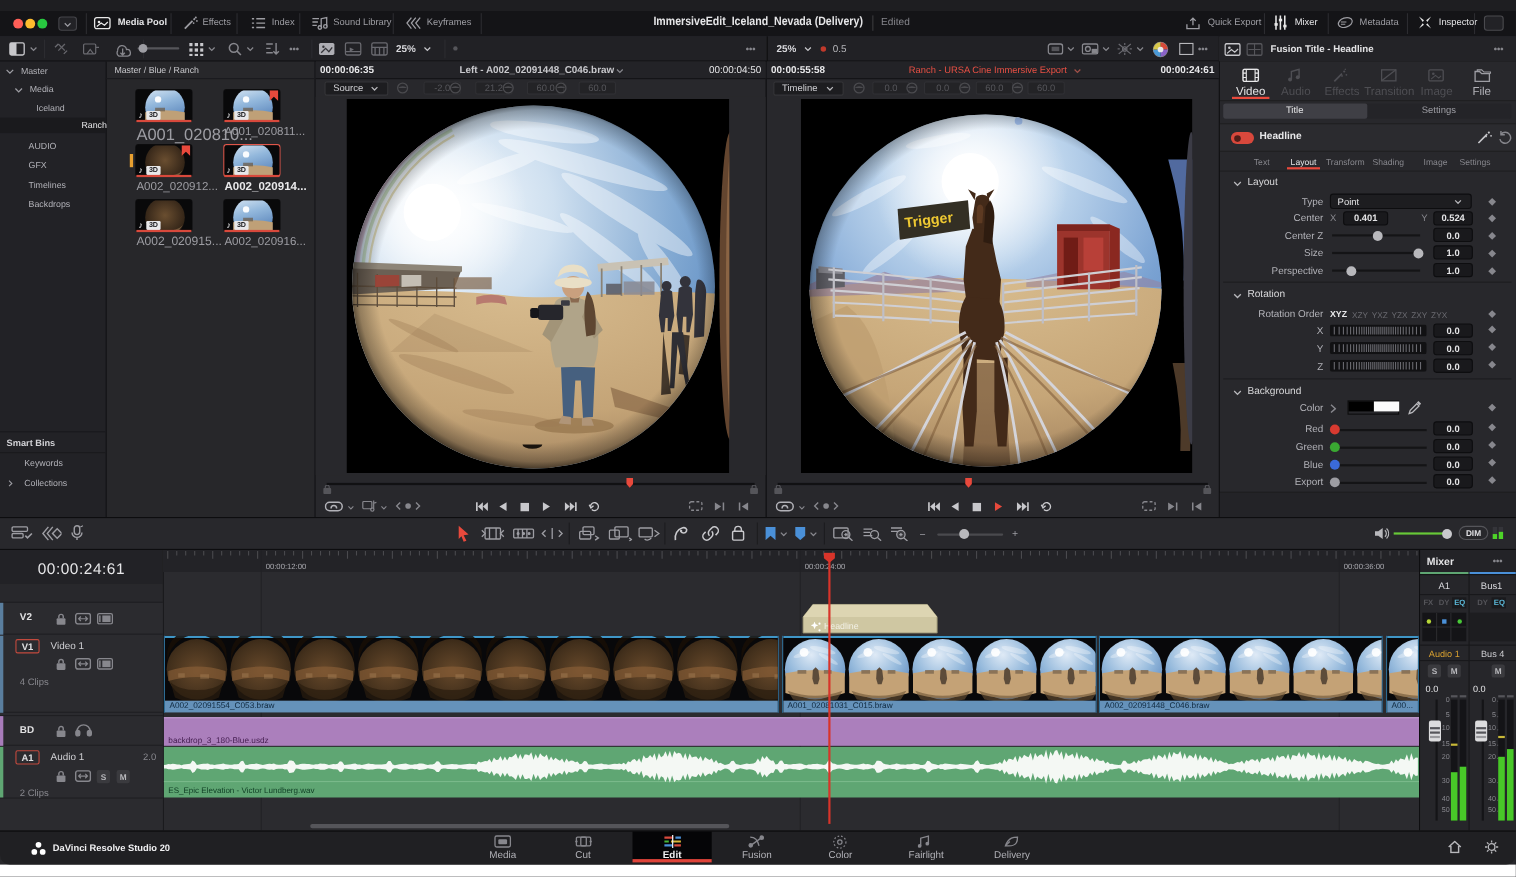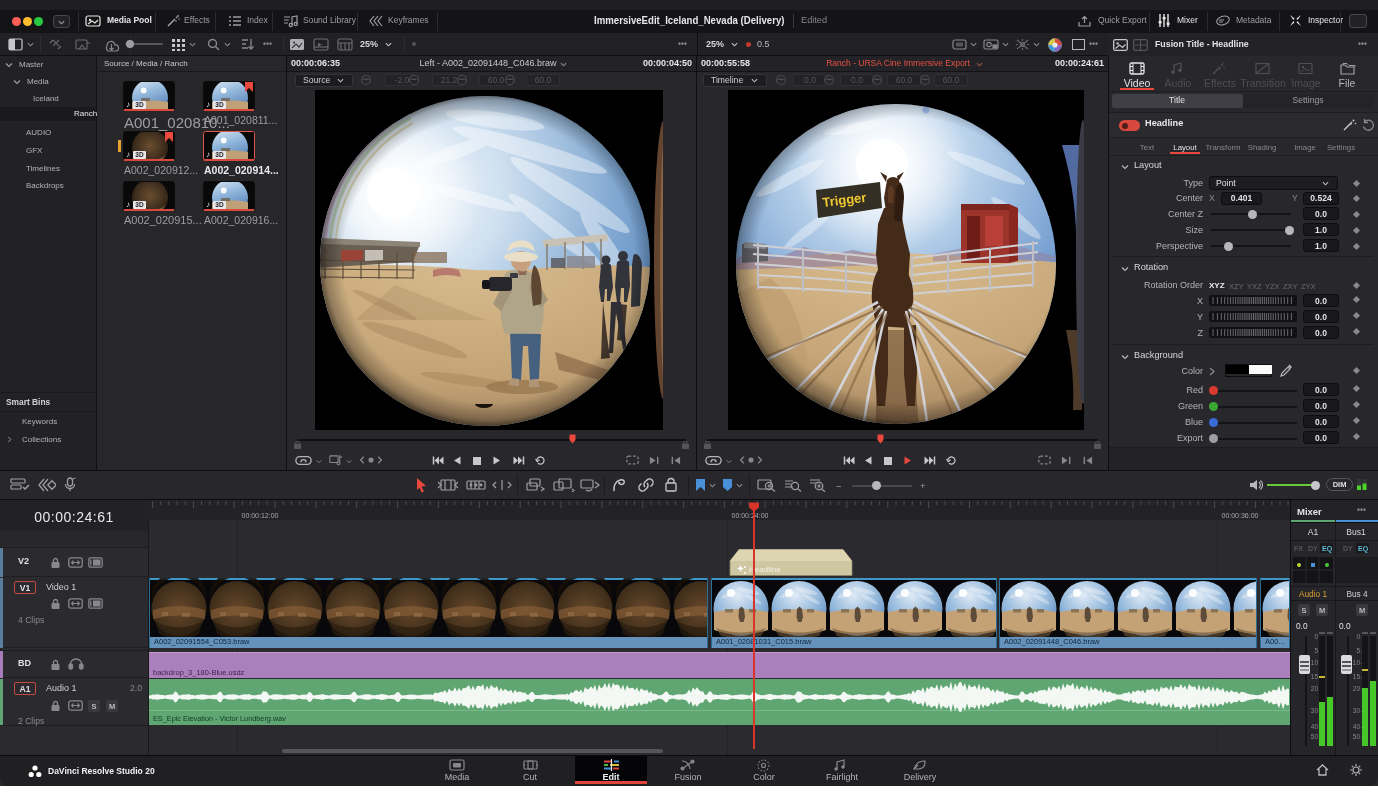--- a/index.html
+++ b/index.html
@@ -269,21 +269,21 @@
     <div class="tx" style="left:26px;top:163.5px;font-size:8px;color:#b2b2b8;font-weight:400;">Timelines</div>
     <div class="tx" style="left:26px;top:181px;font-size:8px;color:#b2b2b8;font-weight:400;">Backdrops</div>
     <div class="abs" style="left:0px;top:392px;width:96px;height:1px;background:#1a1a1d;"></div>
     <div class="tx" style="left:6px;top:397px;font-size:8.4px;color:#d2d2d6;font-weight:700;">Smart Bins</div>
     <div class="abs" style="left:0px;top:411px;width:96px;height:1px;background:#1a1a1d;"></div>
     <div class="tx" style="left:22px;top:417px;font-size:8px;color:#b2b2b8;font-weight:400;">Keywords</div>
     <svg style="left:7px;top:436px" width="5" height="7" viewBox="0 0 6 8">
       <path d="M1.5 1 L4.5 4 L1.5 7" stroke="#9d9da3" stroke-width="1.2" fill="none"></path>
     </svg>
     <div class="tx" style="left:22px;top:435px;font-size:8px;color:#b2b2b8;font-weight:400;">Collections</div>
-    <div class="tx" style="left:104px;top:59px;font-size:8px;color:#c8c8cc;font-weight:400;">Source / Media / Ranch</div>
+    <div class="tx" style="left:104px;top:59px;font-size:8px;color:#c8c8cc;font-weight:400;">Master / Blue / Ranch</div>
     <div class="abs" style="left:96px;top:71px;width:190px;height:1px;background:#1a1a1d;"></div>
     <div class="abs" style="left:123px;top:81px;width:52px;height:30px;border-radius:3px;overflow:hidden;border:1px solid #0c0c0d;background:#0a0a0b">
       <svg style="left:0;top:0" width="52" height="30" viewBox="0 0 52 30">
         <rect width="52" height="30" fill="#09090a"></rect>
         <defs>
           <linearGradient id="sk100" x1="0" y1="0" x2="0.3" y2="1">
             <stop offset="0" stop-color="#dce8f4"></stop>
             <stop offset="0.45" stop-color="#93b8dc"></stop>
             <stop offset="1" stop-color="#5580b8"></stop>
           </linearGradient>
@@ -403,25 +403,25 @@
     <div class="tx" style="left:204px;top:214px;font-size:10.5px;color:#9d9da3;font-weight:400;">A002_020916...</div>
     <div class="abs" style="left:287px;top:56px;width:409px;height:414px;background:#28282c;"></div>
     <div class="abs" style="left:697px;top:56px;width:411px;height:414px;background:#28282c;"></div>
     <div class="abs" style="left:696px;top:56px;width:1px;height:414px;background:#0e0e10;"></div>
     <div class="abs" style="left:1108px;top:56px;width:1px;height:414px;background:#0e0e10;"></div>
     <div class="abs" style="left:287px;top:56px;width:409px;height:15px;background:#232327;"></div>
     <div class="abs" style="left:697px;top:56px;width:411px;height:15px;background:#232327;"></div>
     <div class="abs" style="left:287px;top:71px;width:409px;height:1px;background:#131316;"></div>
     <div class="abs" style="left:697px;top:71px;width:411px;height:1px;background:#131316;"></div>
     <div class="tx" style="left:291px;top:58px;font-size:9px;color:#e8e8ea;font-weight:700;">00:00:06:35</div>
-    <div class="tx" style="left:488px;top:58px;font-size:9px;color:#c8c8cc;font-weight:400;transform:translateX(-50%);">Left - A002_02091448_C046.braw</div>
+    <div class="tx" style="left:488px;top:58px;font-size:9px;color:#c8c8cc;font-weight:700;transform:translateX(-50%);">Left - A002_02091448_C046.braw</div>
     <svg style="left:560px;top:62px" width="7" height="5" viewBox="0 0 8 5">
       <path d="M1 1 L4 4 L7 1" stroke="#87878d" stroke-width="1.3" fill="none"></path>
     </svg>
-    <div class="tx" style="left:692px;top:58px;font-size:9px;color:#e8e8ea;font-weight:700;transform:translateX(-100%);">00:00:04:50</div>
+    <div class="tx" style="left:692px;top:58px;font-size:9px;color:#e8e8ea;font-weight:400;transform:translateX(-100%);">00:00:04:50</div>
     <div class="tx" style="left:701px;top:58px;font-size:9px;color:#e8e8ea;font-weight:700;">00:00:55:58</div>
     <div class="tx" style="left:898px;top:58px;font-size:8.5px;color:#e85044;font-weight:400;transform:translateX(-50%);">Ranch - URSA Cine Immersive Export</div>
     <svg style="left:976px;top:62px" width="7" height="5" viewBox="0 0 8 5">
       <path d="M1 1 L4 4 L7 1" stroke="#a05048" stroke-width="1.3" fill="none"></path>
     </svg>
     <div class="tx" style="left:1104px;top:58px;font-size:9px;color:#e8e8ea;font-weight:700;transform:translateX(-100%);">00:00:24:61</div>
     <div class="abs" style="left:295px;top:74px;width:58px;height:13px;background:#1d1d20;border:1px solid #353538;border-radius:2px"></div>
     <div class="tx" style="left:303px;top:75px;font-size:8.6px;color:#d0d0d4;font-weight:400;">Source</div>
     <svg style="left:337px;top:78px" width="7" height="5" viewBox="0 0 8 5">
       <path d="M1 1 L4 4 L7 1" stroke="#b8b8bc" stroke-width="1.3" fill="none"></path>

